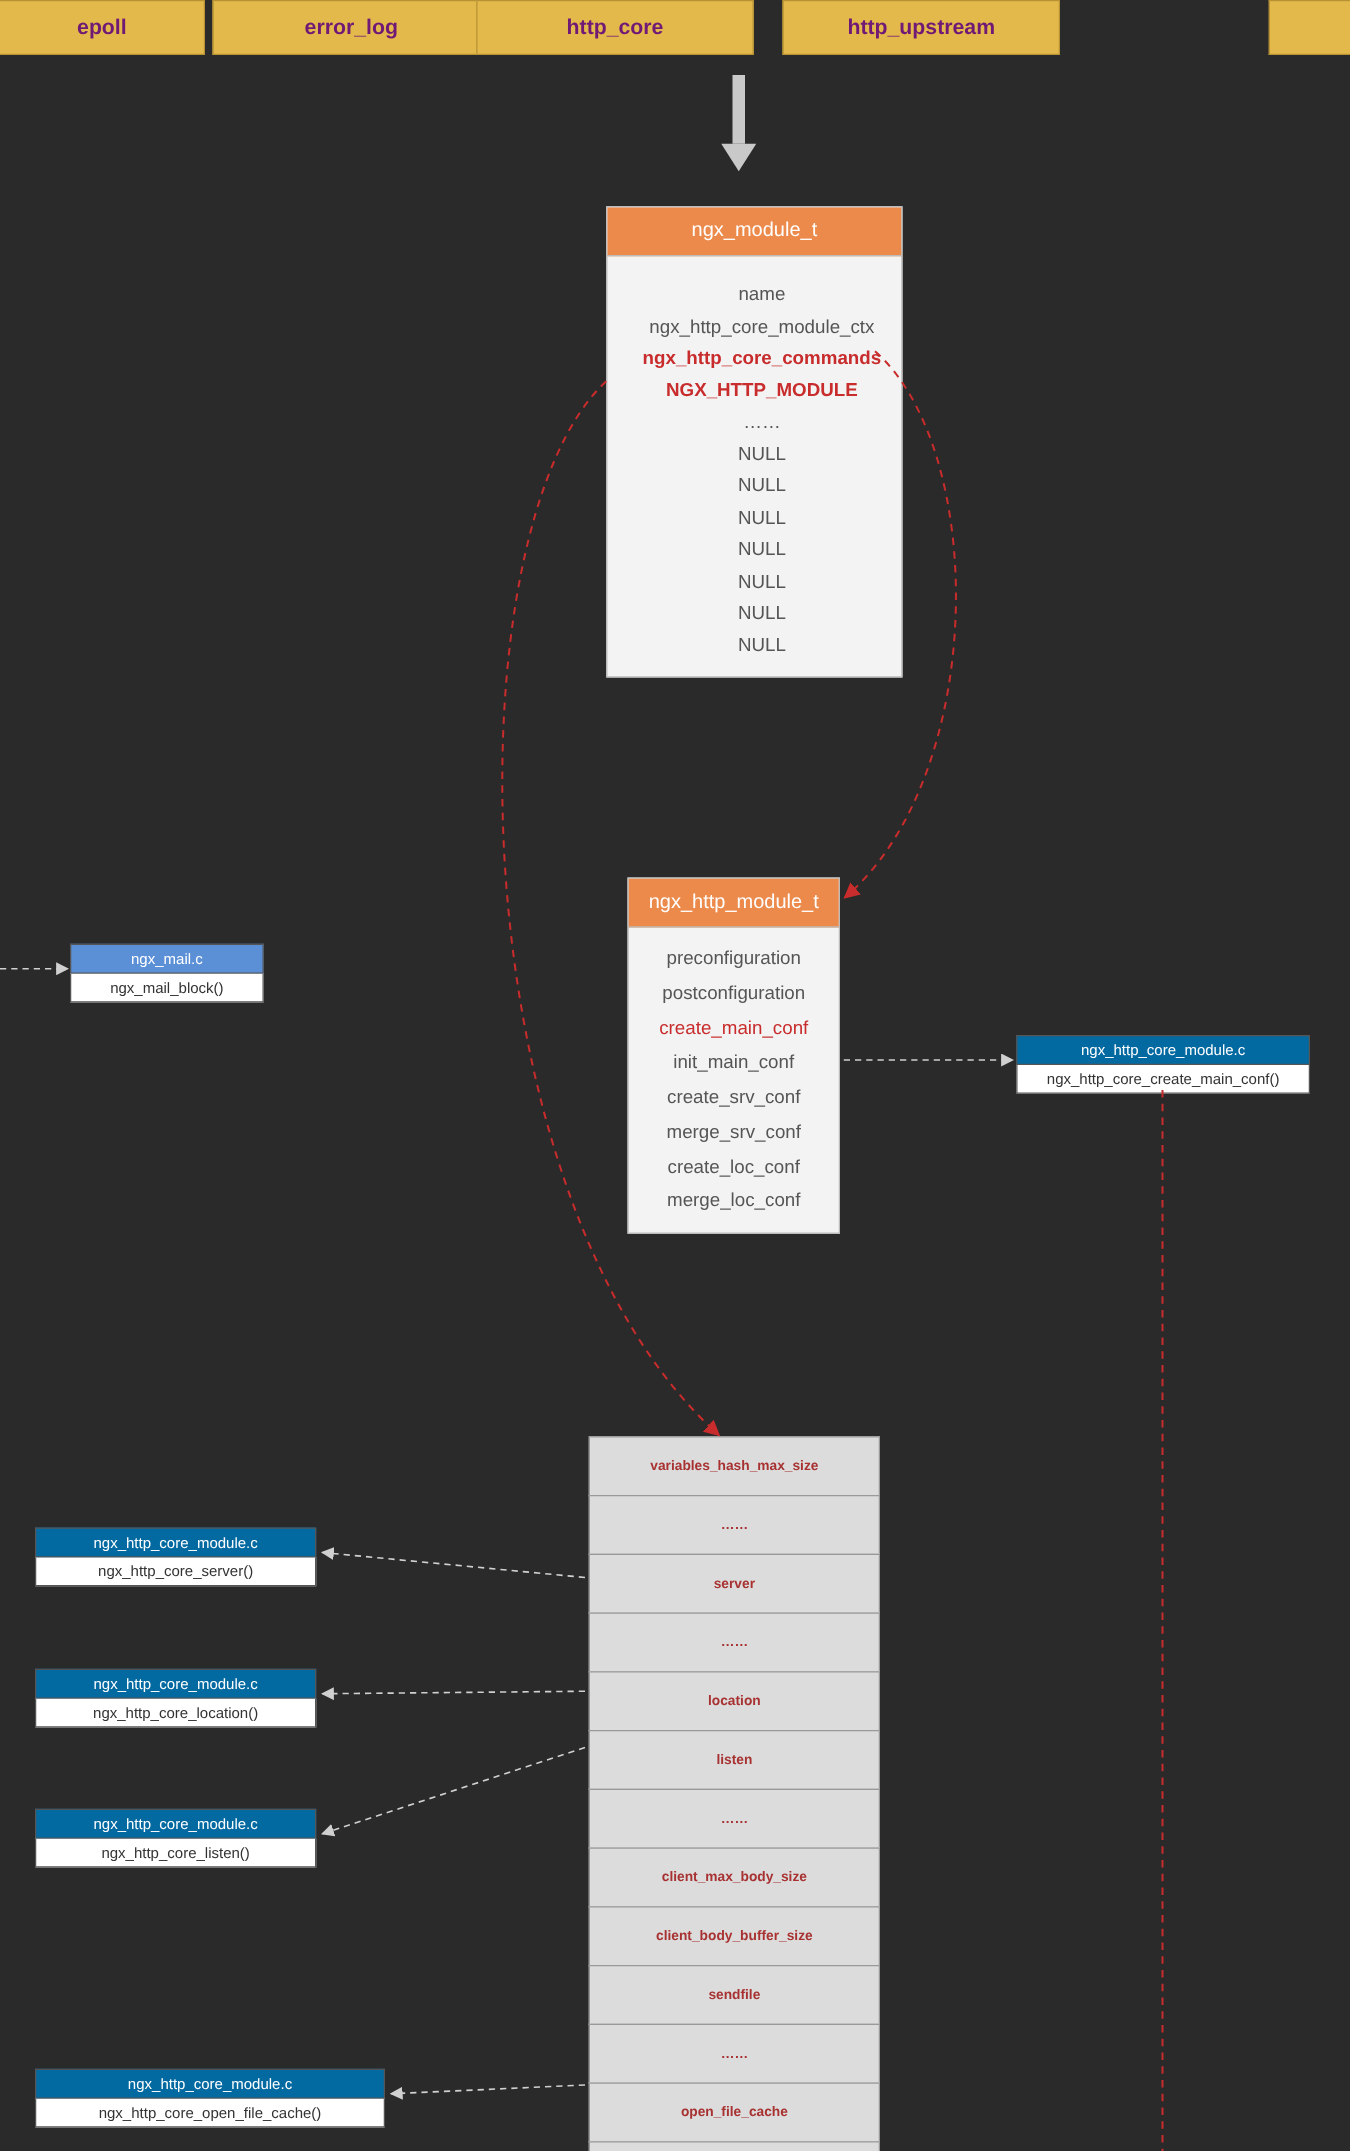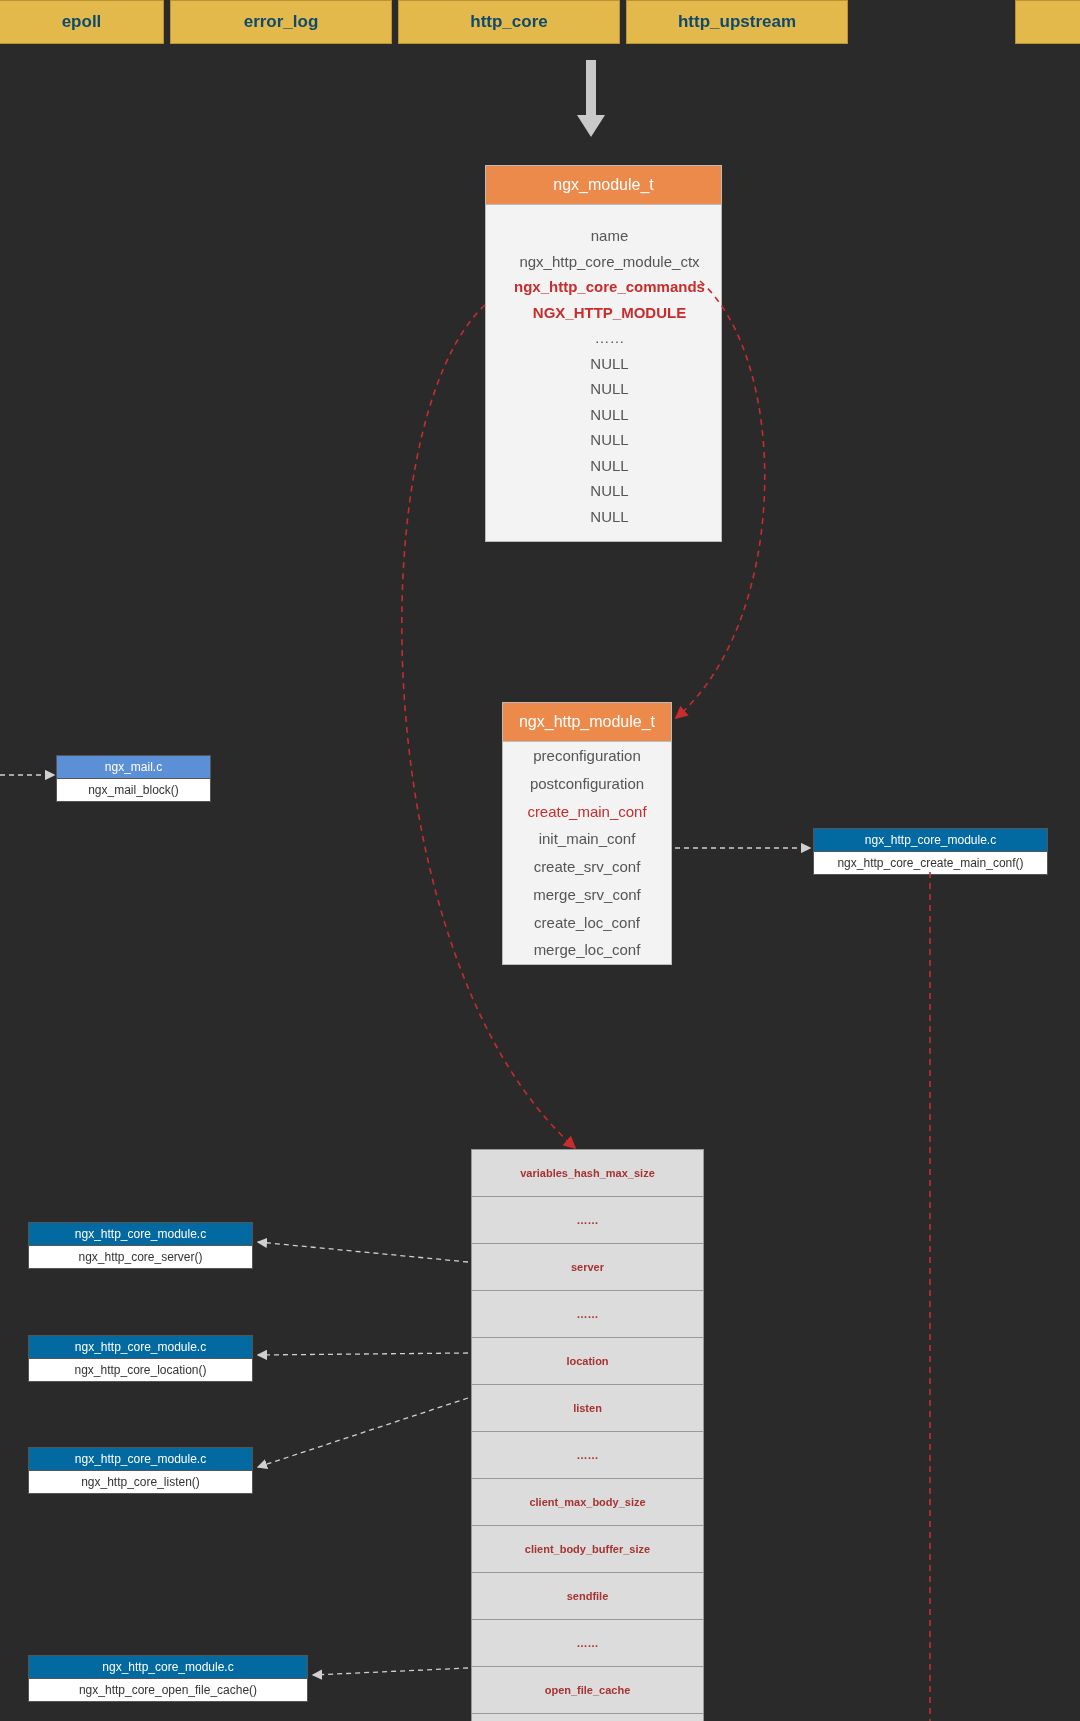--- a/index.html
+++ b/index.html
@@ -12,21 +12,21 @@
     overflow:hidden;
   }
   
   .tab{
     position:absolute;
     top:0;
     height:44px;
     background:#e4b94c;
     border:1px solid #b89334;
     box-sizing:border-box;
-    color:#0c4a6e;
+    color:#701a75;
     font-weight:700;
     font-size:17px;
     display:flex;
     align-items:center;
     justify-content:center;
   }
   .tab.last{border-right:none;}
   
   .arrow-down{
     position:absolute;
@@ -67,21 +67,21 @@
   .panel.module .body{
     padding:18px 6px 12px;
     text-align:center;
     font-size:15px;
     color:#555;
     line-height:1.7;
     margin-left:12px;
   }
   .panel.module .body .red{color:#c82c2c;font-weight:700;}
   .panel.http .body{
-    padding:0 6px;
+    padding:11px 6px;
     text-align:center;
     font-size:15px;
     color:#555;
     line-height:1.85;
   }
   .panel.http .body .red{color:#c82c2c;font-weight:400;}
   
   .cmd-table{
     position:absolute;
     box-sizing:border-box;
@@ -130,21 +130,21 @@
 </style>
 </head>
 <body>
 
 <div class="tab" style="left:0;width:164px;border-left:none;">
     <span>epoll</span>
   </div>
 <div class="tab" style="left:170px;width:222px;">
     <span>error_log</span>
   </div>
-<div class="tab" style="left:398px;width:222px;">
+<div class="tab" style="left:381px;width:222px;">
     <span>http_core</span>
   </div>
 <div class="tab" style="left:626px;width:222px;">
     <span>http_upstream</span>
   </div>
 <div class="tab last" style="left:1015px;width:65px;">
     <span></span>
   </div>
 
 <div class="arrow-down">

